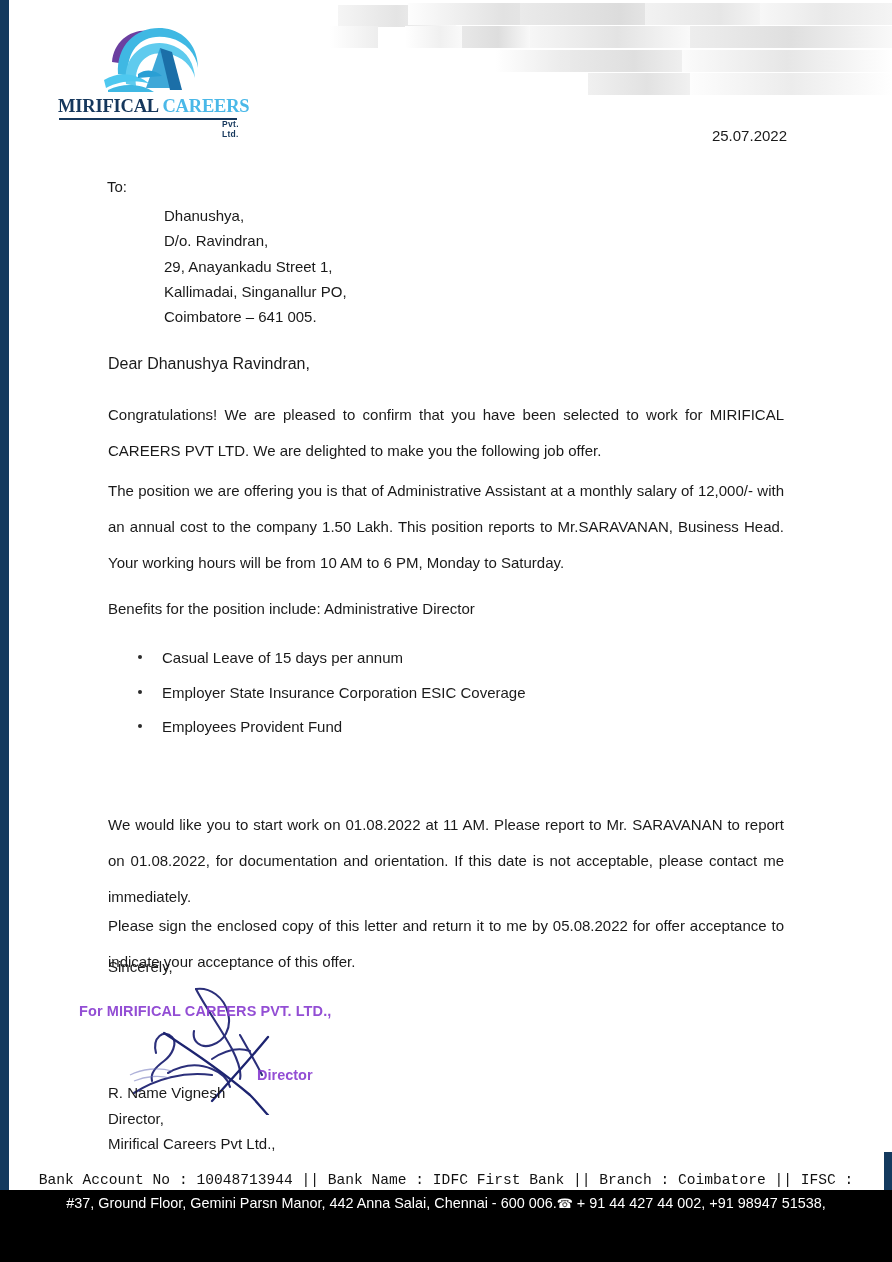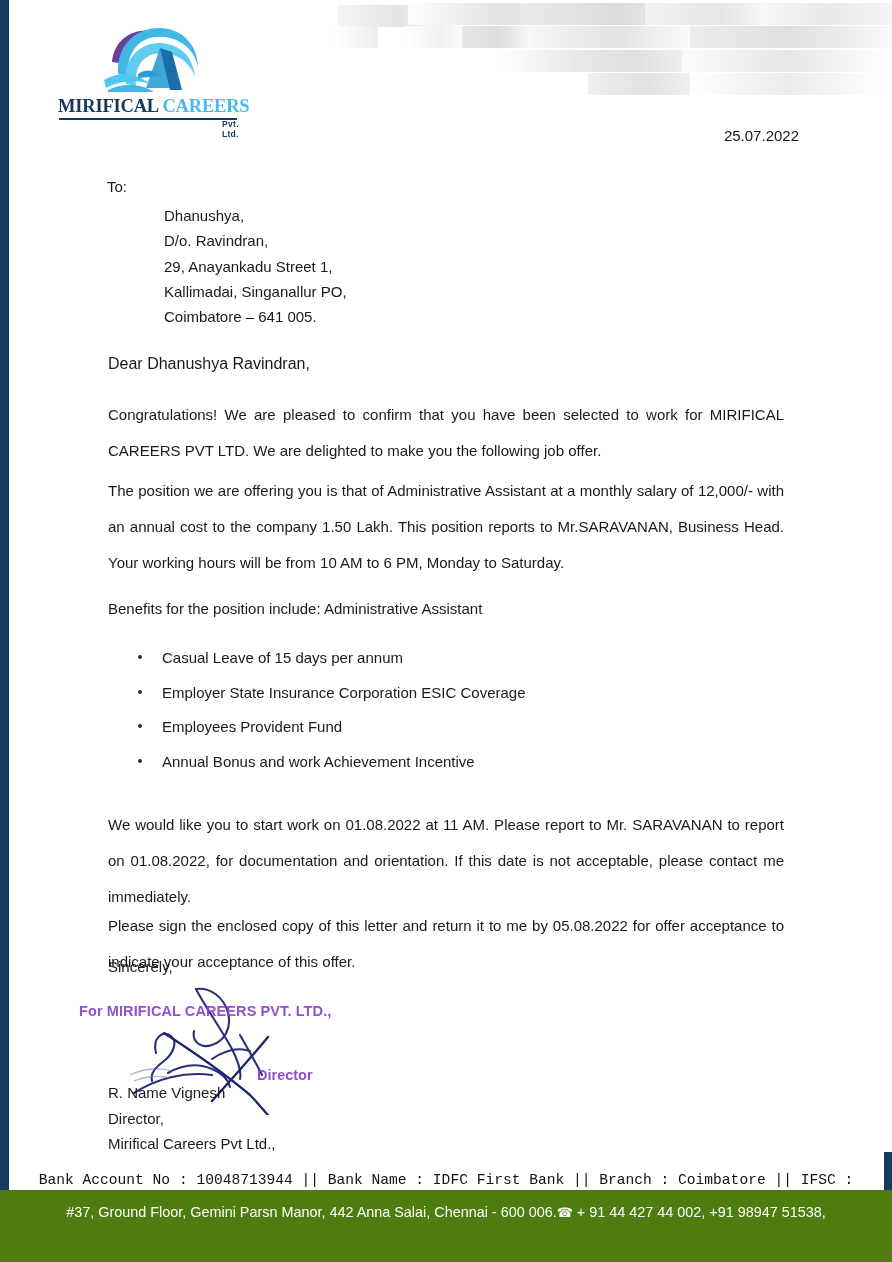--- a/index.html
+++ b/index.html
@@ -96,21 +96,21 @@
     font-size: 8.5px;
     font-weight: bold;
     color: #15375c;
     letter-spacing: 0.3px;
     margin-left: 36px;
   }
 
   
   .date {
     position: absolute;
-    right: 93px;
+    right: 105px;
     top: 127px;
     font-size: 15px;
     color: #1a1a1a;
   }
   .to-label {
     position: absolute;
     left: 107px;
     top: 178px;
     font-size: 15px;
   }
@@ -231,24 +231,23 @@
     font-size: 14.6px;
     color: #111111;
     font-family: Liberation Mono, monospace;
   }
   .footer-bar {
     position: absolute;
     left: 0;
     top: 1190px;
     width: 892px;
     height: 72px;
-    background: #4d7c0f;
+    background: #000000;
     color: #ffffff;
     box-sizing: border-box;
-    padding-top: 9px;
   }
   .footer-bar .fline {
     text-align: center;
     font-size: 14.4px;
     line-height: 26px;
     white-space: nowrap;
   }
   .footer-bar .glyph {
     font-size: 13px;
     vertical-align: baseline;
@@ -309,27 +308,26 @@
     <div>Kallimadai, Singanallur PO,</div>
     <div>Coimbatore – 641 005.</div>
   </div>
 
   <div class="salutation">Dear Dhanushya Ravindran,</div>
 
   <div class="para" style="top:397px;">Congratulations! We are pleased to confirm that you have been selected to work for MIRIFICAL CAREERS PVT LTD. We are delighted to make you the following job offer.</div>
 
   <div class="para" style="top:473px;">The position we are offering you is that of Administrative Assistant at a monthly salary of 12,000/- with an annual cost to the company 1.50 Lakh. This position reports to Mr.SARAVANAN, Business Head. Your working hours will be from 10 AM to 6 PM, Monday to Saturday.</div>
 
-  <div class="benefits-head">Benefits for the position include: Administrative Assistant</div>
+  <div class="benefits-head">Benefits for the position include: Administrative Director</div>
 
   <ul class="benefits">
     <li><span class="dot"></span><span>Casual Leave of 15 days per annum</span></li>
     <li><span class="dot"></span><span>Employer State Insurance Corporation ESIC Coverage</span></li>
     <li><span class="dot"></span><span>Employees Provident Fund</span></li>
-    <li><span class="dot"></span><span>Annual Bonus and work Achievement Incentive</span></li>
   </ul>
 
   <div class="para" style="top:807px;">We would like you to start work on 01.08.2022 at 11 AM. Please report to Mr. SARAVANAN to report on 01.08.2022, for documentation and orientation. If this date is not acceptable, please contact me immediately.</div>
 
   <div class="para" style="top:908px;">Please sign the enclosed copy of this letter and return it to me by 05.08.2022 for offer acceptance to indicate your acceptance of this offer.</div>
 
   <div class="sincerely">Sincerely,</div>
 
   <div class="sig-area">
     <svg class="sig-svg" viewBox="0 0 285 140">

